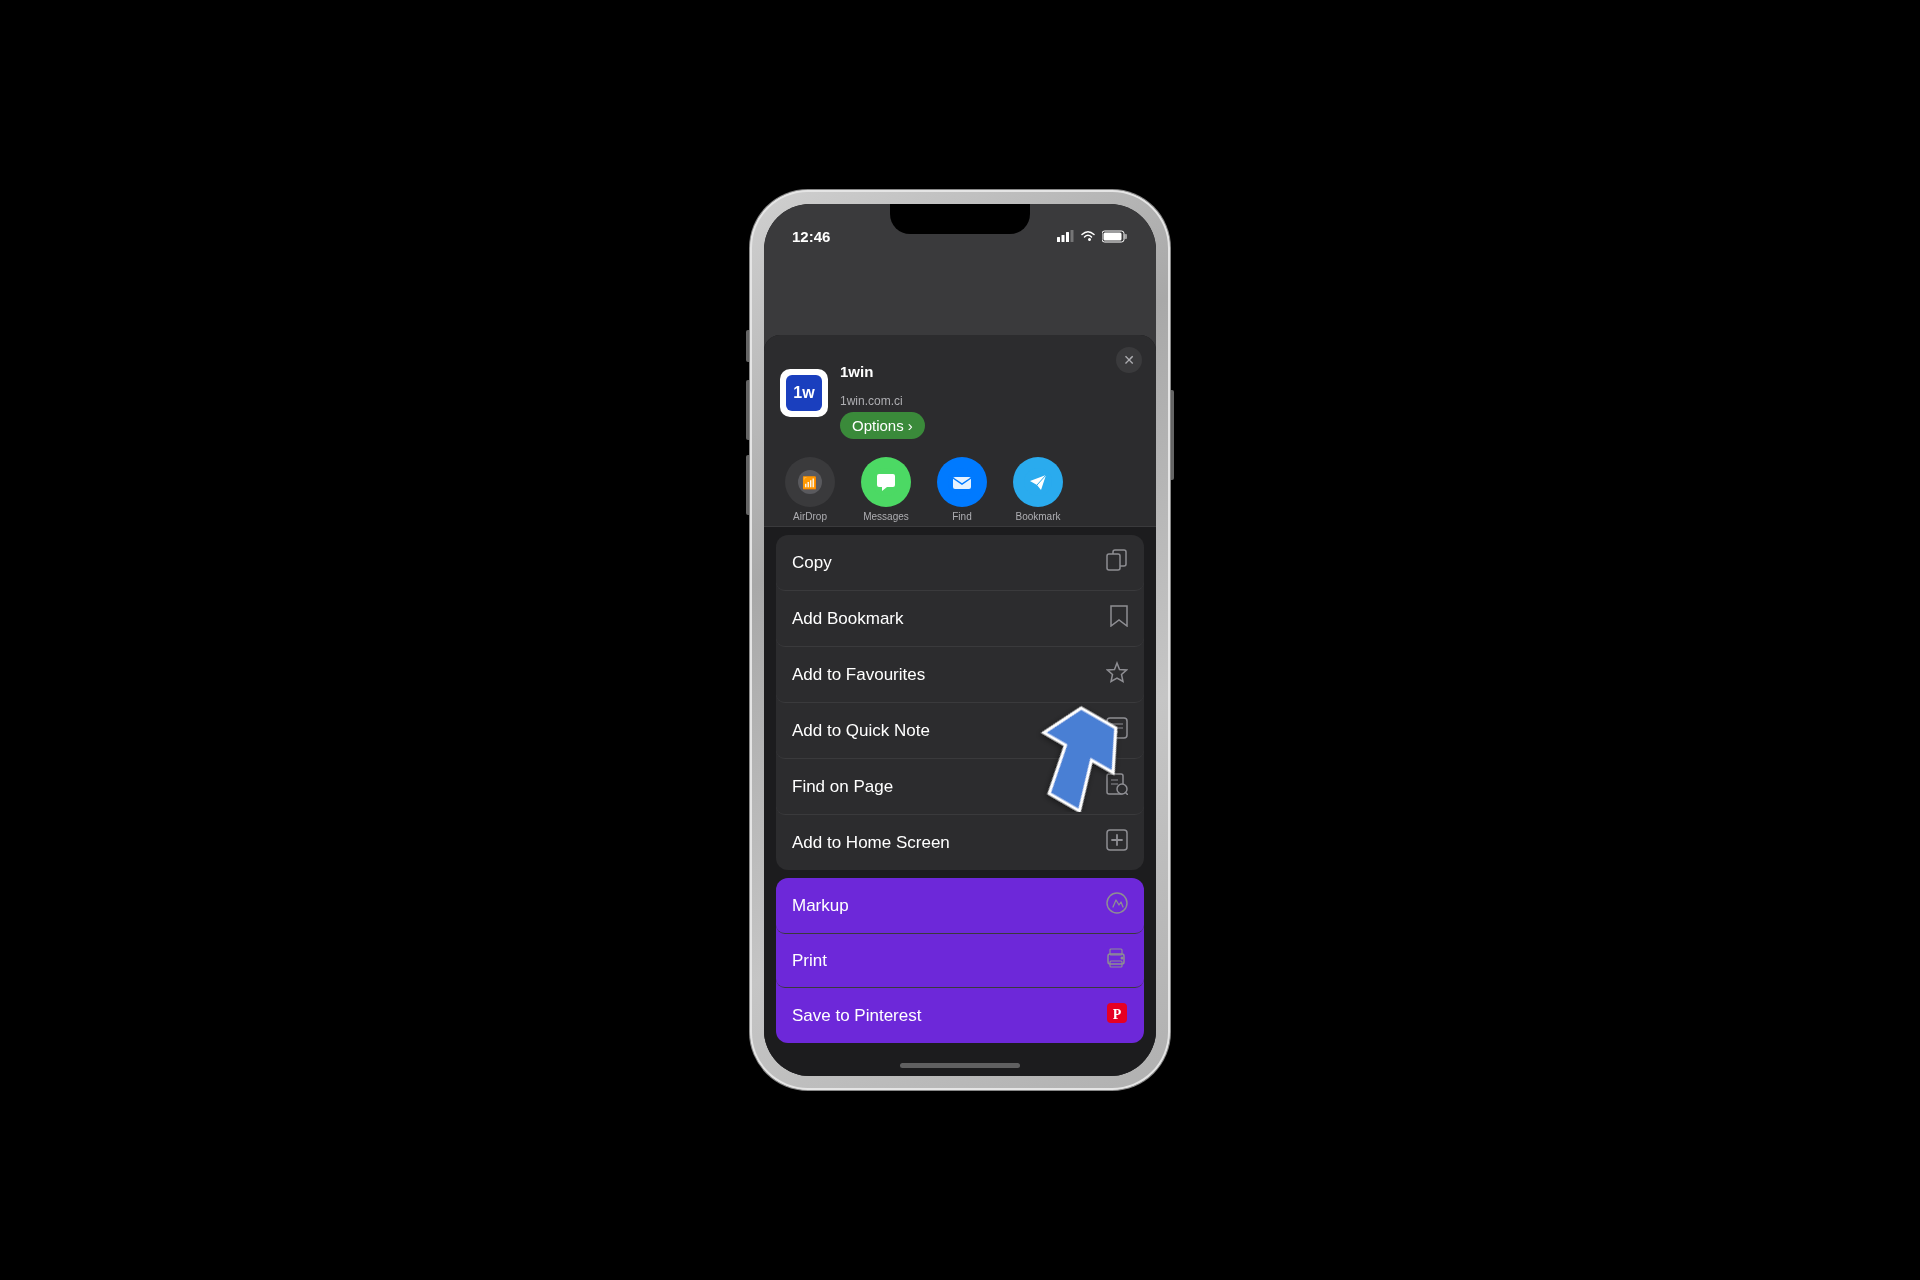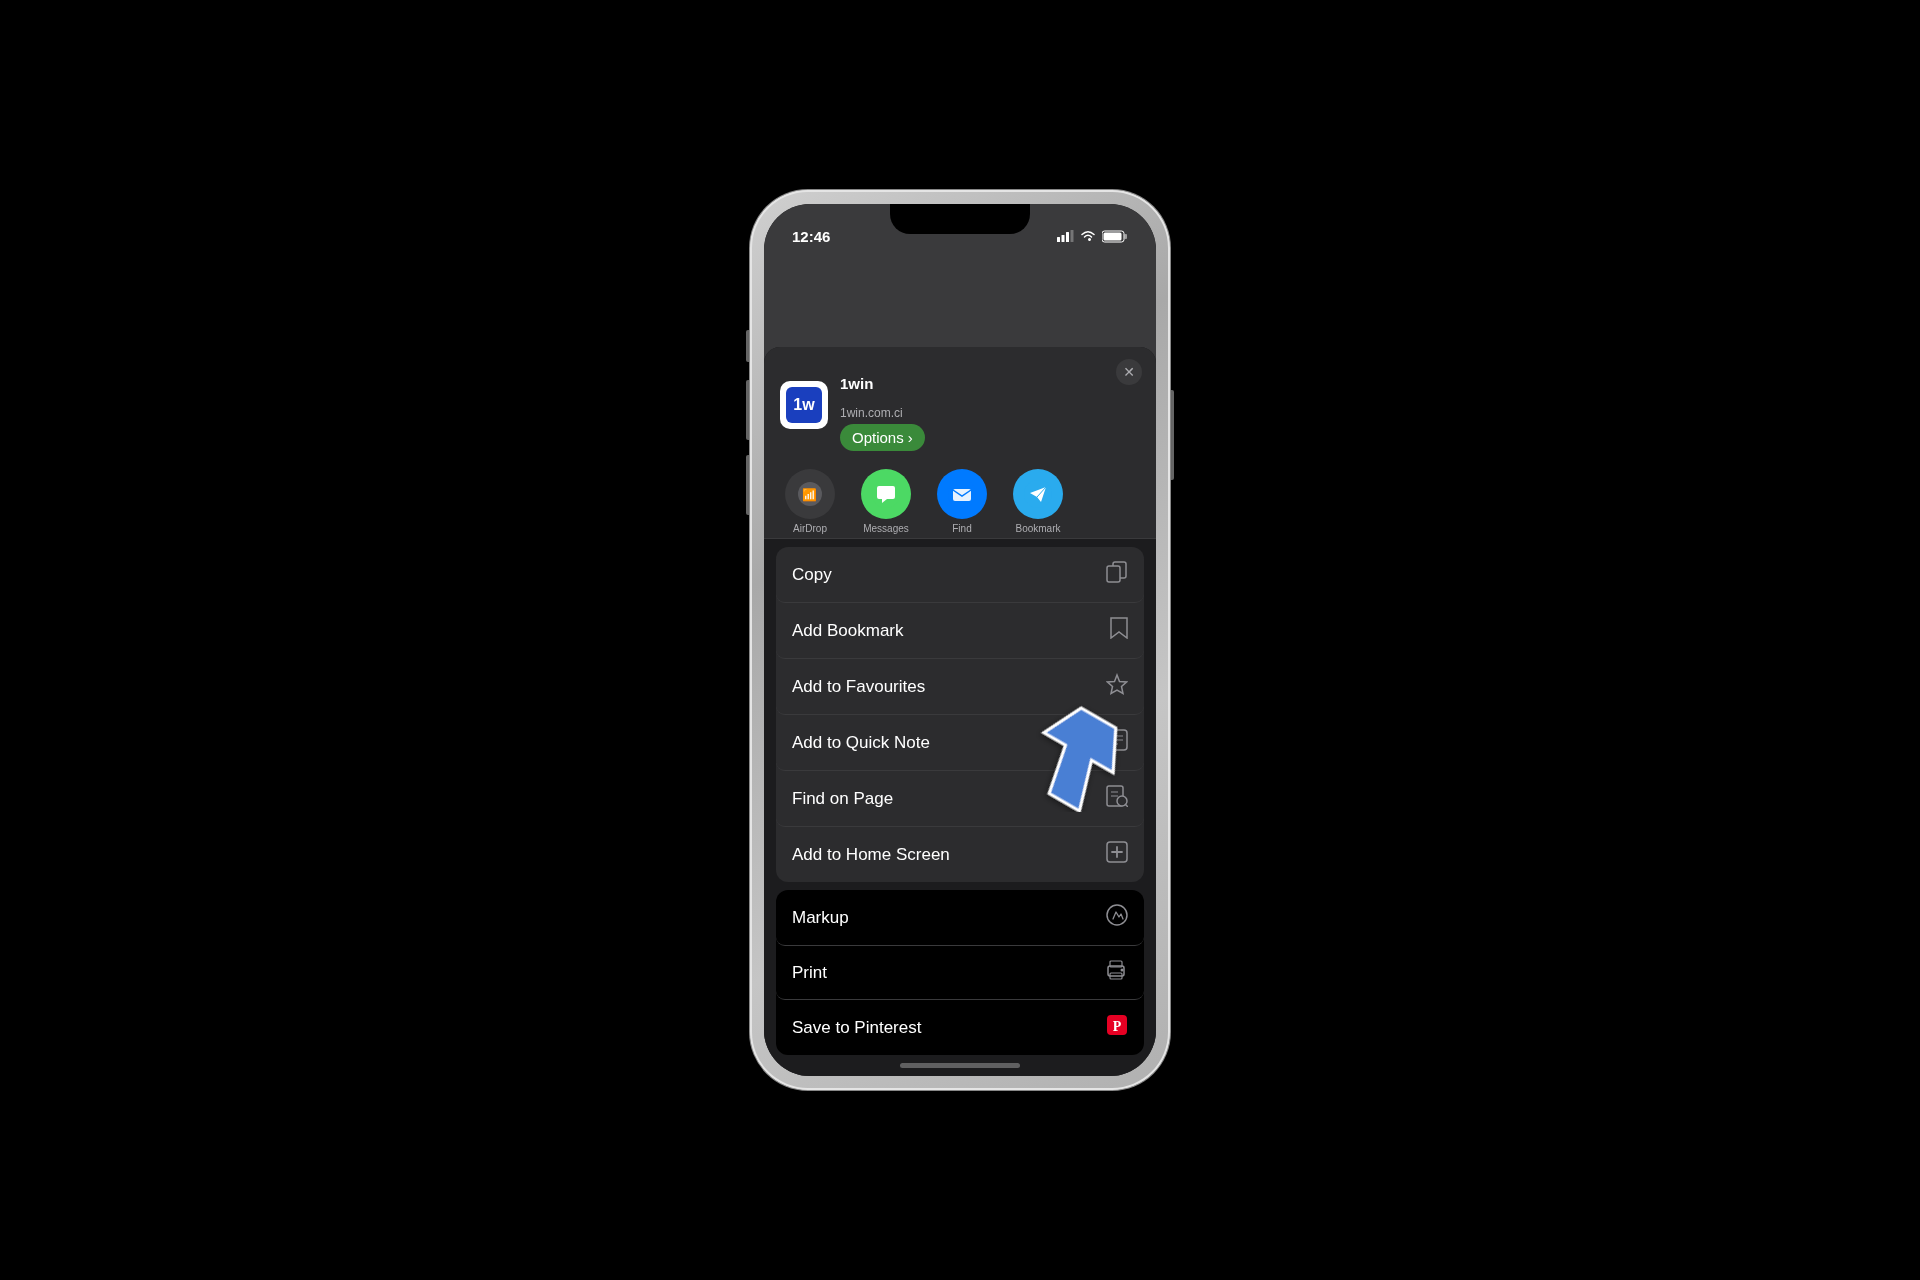--- a/index.html
+++ b/index.html
@@ -260,23 +260,23 @@
       font-family: -apple-system, sans-serif;
     }
 
     .action-icon {
       color: #aeaeb2;
       font-size: 18px;
     }
 
     
     .action-group-2 {
-      background: #000000;
+      background: #6d28d9;
       border-radius: 12px;
-      margin: 0 12px 8px;
+      margin: 0 12px 20px;
       overflow: hidden;
     }
 
     
     .edit-actions {
       text-align: center;
       padding: 12px;
       color: #007aff;
       font-size: 17px;
       font-family: -apple-system, sans-serif;

